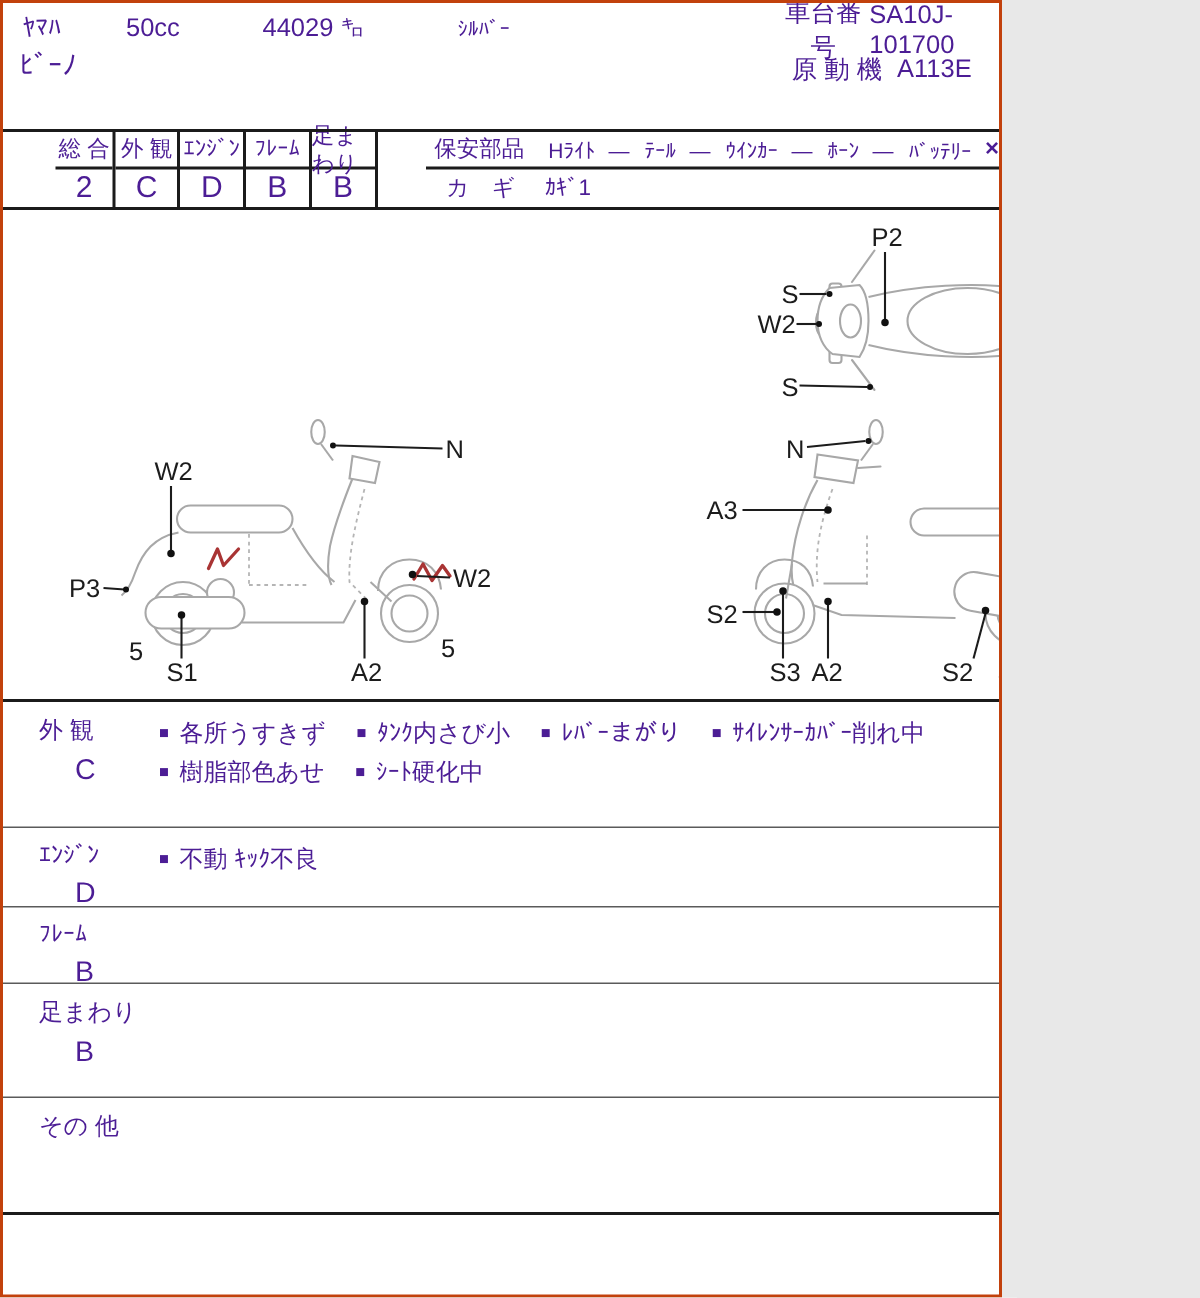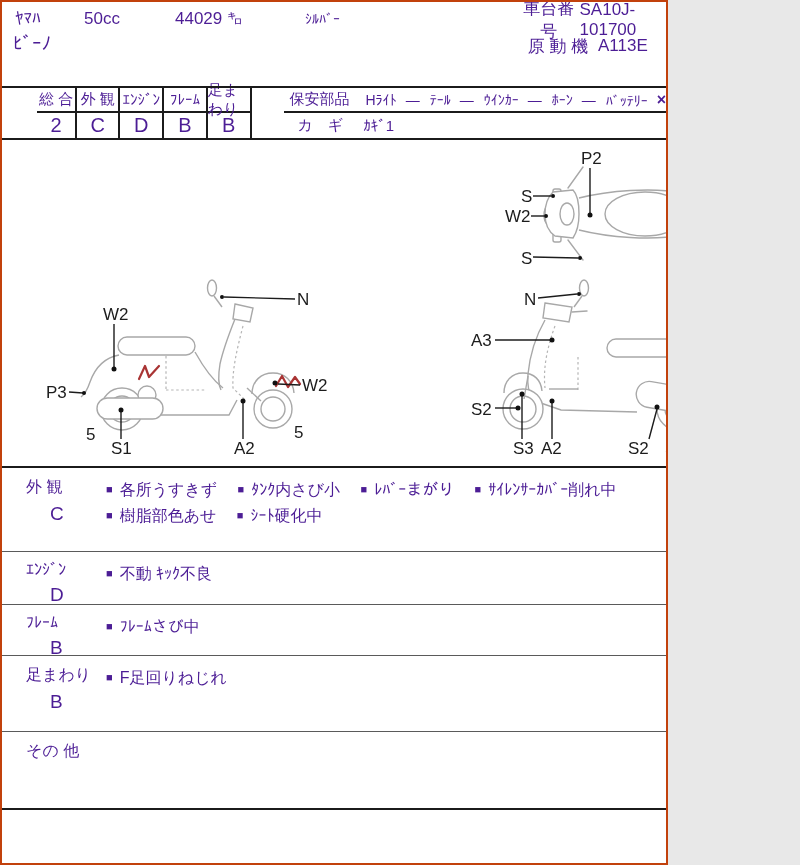--- a/index.html
+++ b/index.html
@@ -296,33 +296,27 @@
     <div class="cond-items">
       <span class="citem"><span class="bullet">■</span><span>不動 ｷｯｸ不良</span></span>
     </div>
   </div>
 
   <div class="cond rh-frame">
     <div class="cond-left">
       <div class="cond-name">ﾌﾚｰﾑ</div>
       <div class="cond-grade">B</div>
     </div>
-    <div class="cond-items">
-      <span class="citem"><span class="bullet">■</span><span>ﾌﾚｰﾑさび中</span></span>
-    </div>
   </div>
 
   <div class="cond rh-ashi">
     <div class="cond-left">
       <div class="cond-name">足まわり</div>
       <div class="cond-grade">B</div>
     </div>
-    <div class="cond-items">
-      <span class="citem"><span class="bullet">■</span><span>F足回りねじれ</span></span>
-    </div>
   </div>
 
   <div class="cond rh-sonota">
     <div class="cond-left">
       <div class="cond-name">その 他</div>
       <div class="cond-grade"></div>
     </div>
     <div class="cond-items"></div>
   </div>
 

